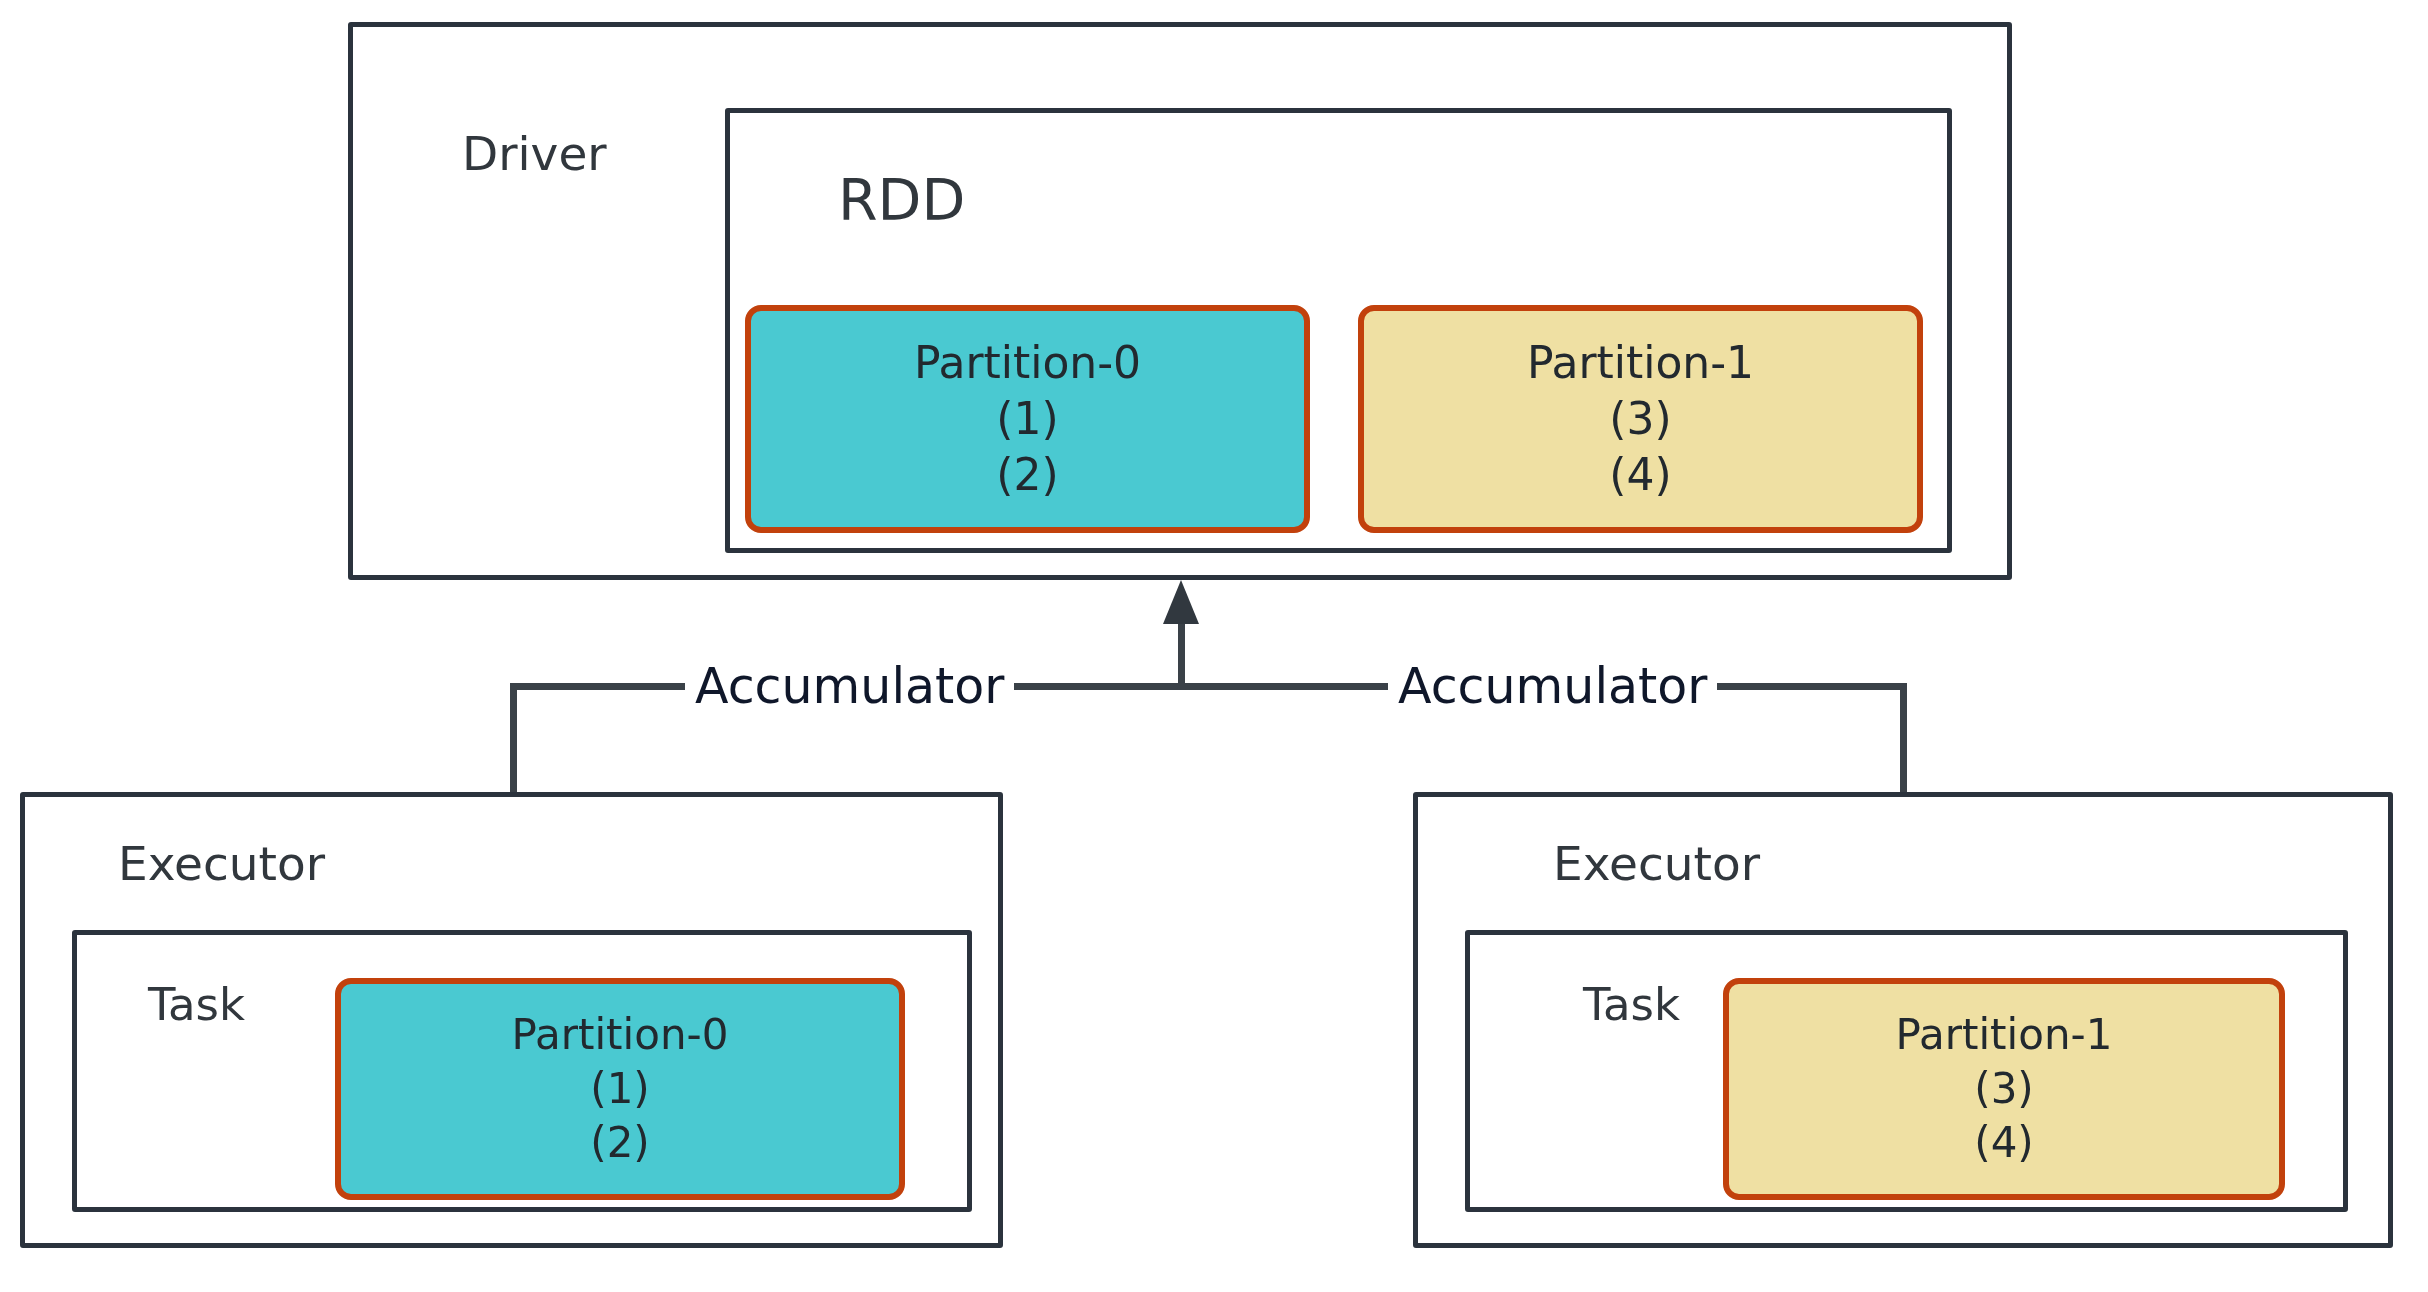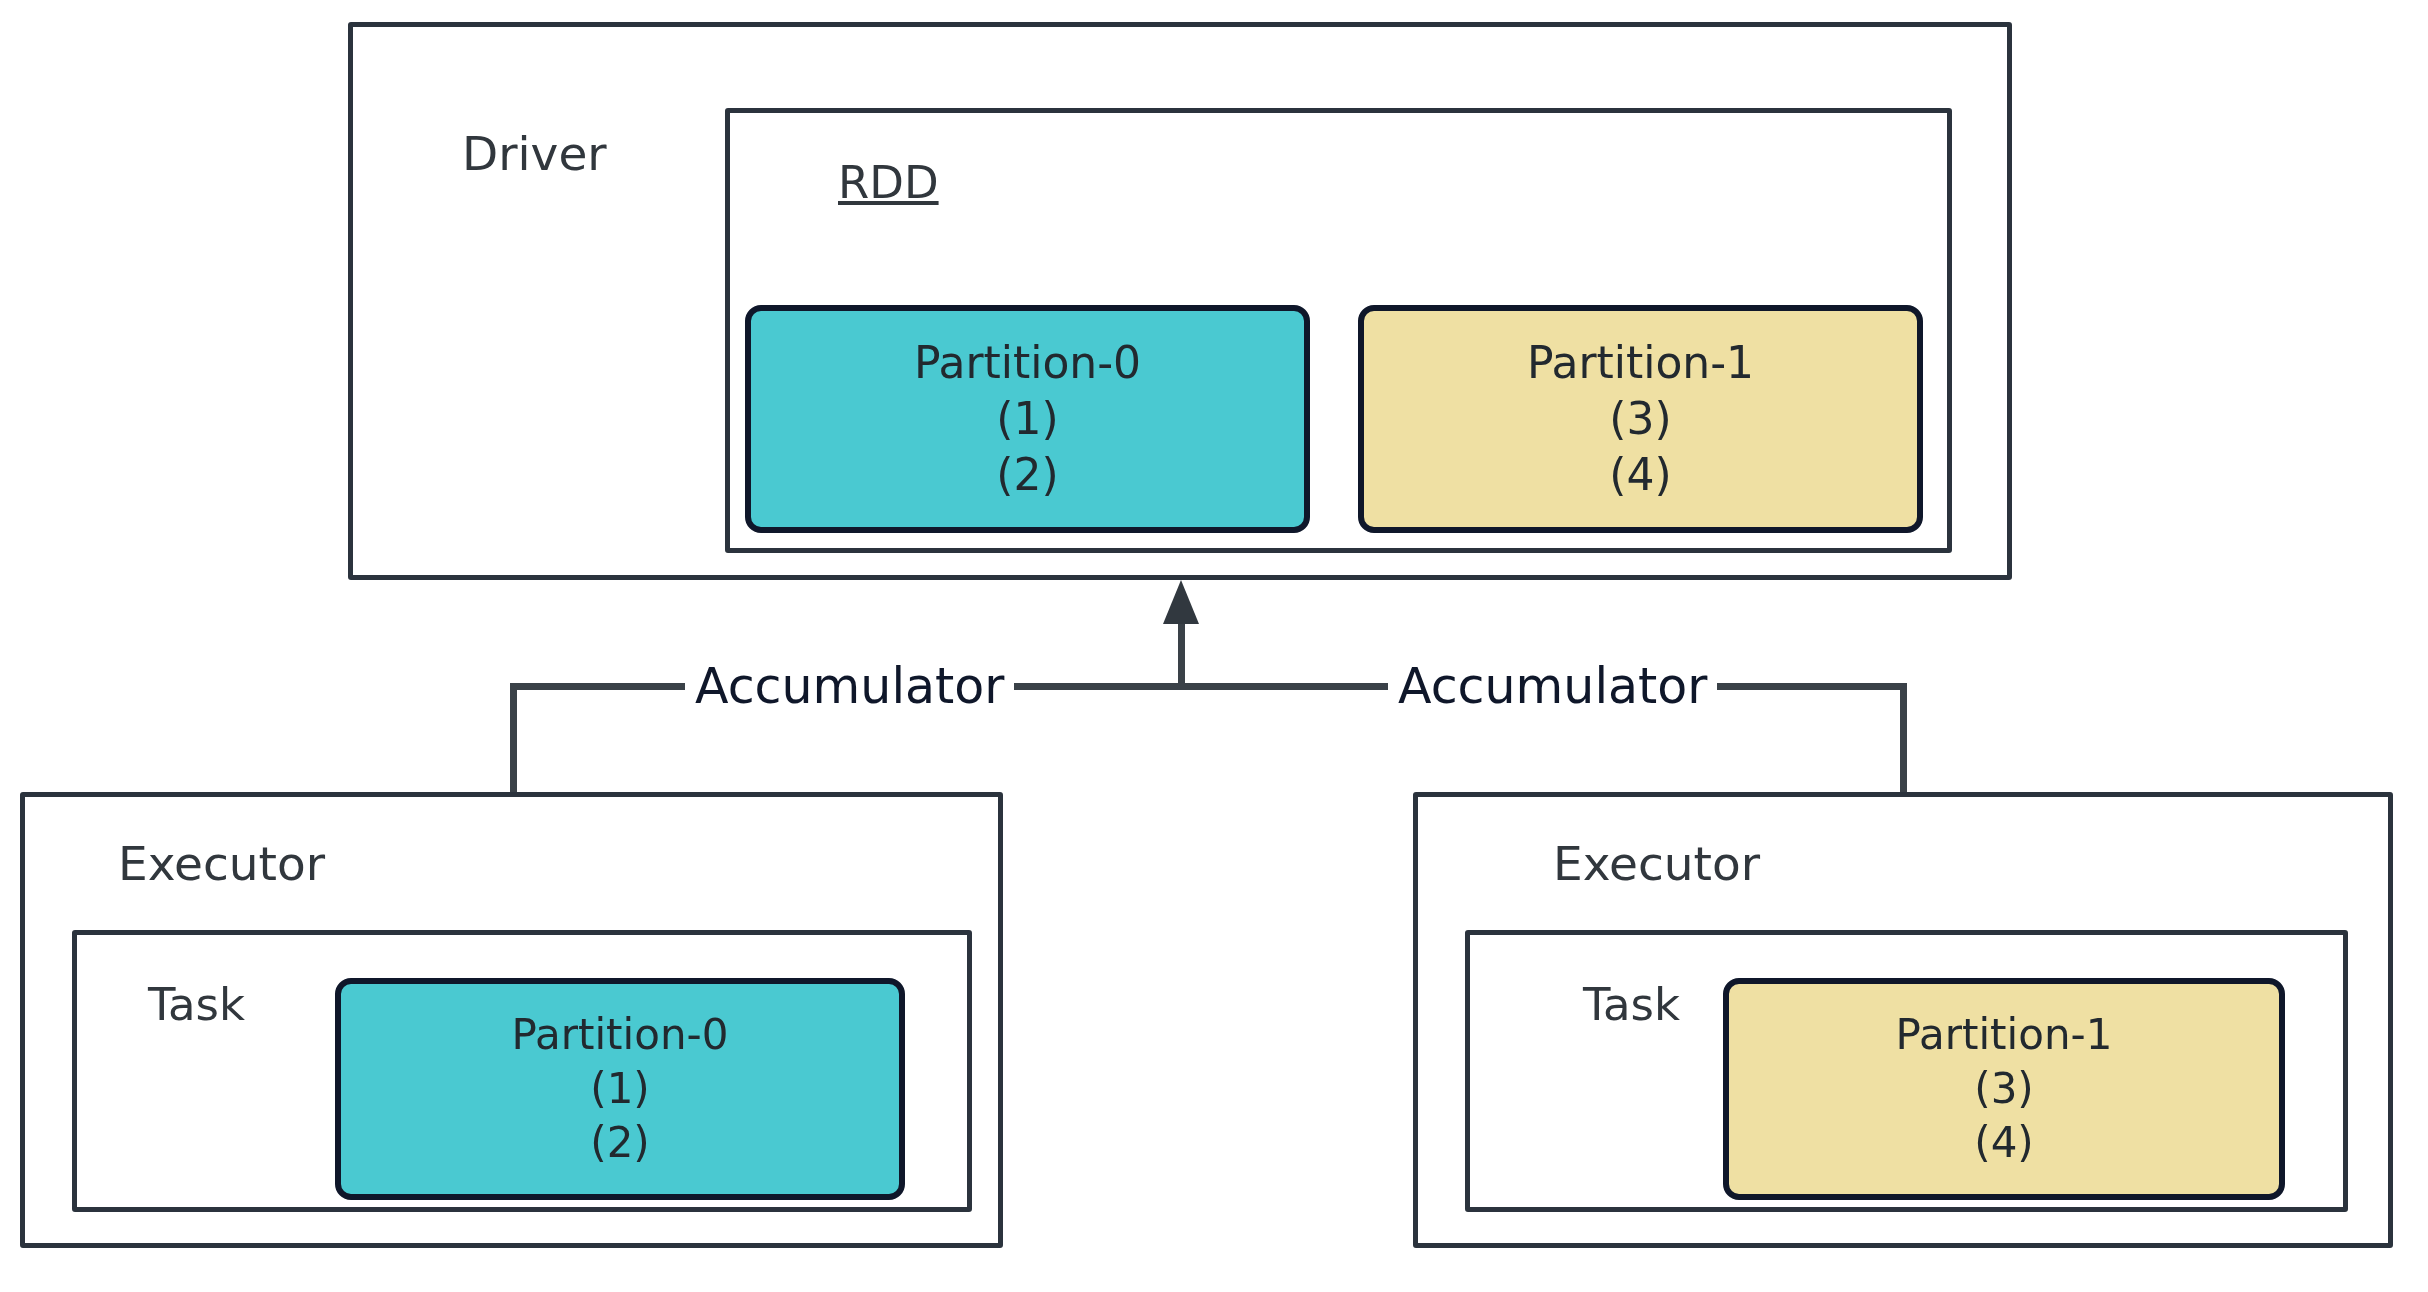--- a/index.html
+++ b/index.html
@@ -24,21 +24,21 @@
     box-sizing: border-box;
     background: #ffffff;
     border: 5px solid #2b333d;
     border-radius: 3px;
   }
 
   
   .chip {
     position: absolute;
     box-sizing: border-box;
-    border: 6px solid #0f172a;
+    border: 6px solid #c2410c;
     border-radius: 16px;
     display: flex;
     flex-direction: column;
     align-items: center;
     justify-content: center;
     color: #22292f;
   }
 
   .chip .chip-line {
     line-height: 1.28;
@@ -47,21 +47,21 @@
 
   
   .label {
     position: absolute;
     color: #31373d;
     white-space: nowrap;
     line-height: 1;
   }
 
   .label-driver  { font-size: 47px; left: 448px;  top: 130px; margin-left: 14px; }
-  .label-rdd     { font-size: 45px; left: 838px;  top: 160px; text-decoration: underline; }
+  .label-rdd     { font-size: 57px; left: 838px;  top: 172px; }
   .label-exec-l  { font-size: 47px; left: 118px;  top: 840px; }
   .label-task-l  { font-size: 45px; left: 148px;  top: 982px; }
   .label-exec-r  { font-size: 47px; left: 1553px; top: 840px; }
   .label-task-r  { font-size: 45px; left: 1583px; top: 982px; }
 
   
   .hline {
     position: absolute;
     background: #3a4148;
     height: 7px;

